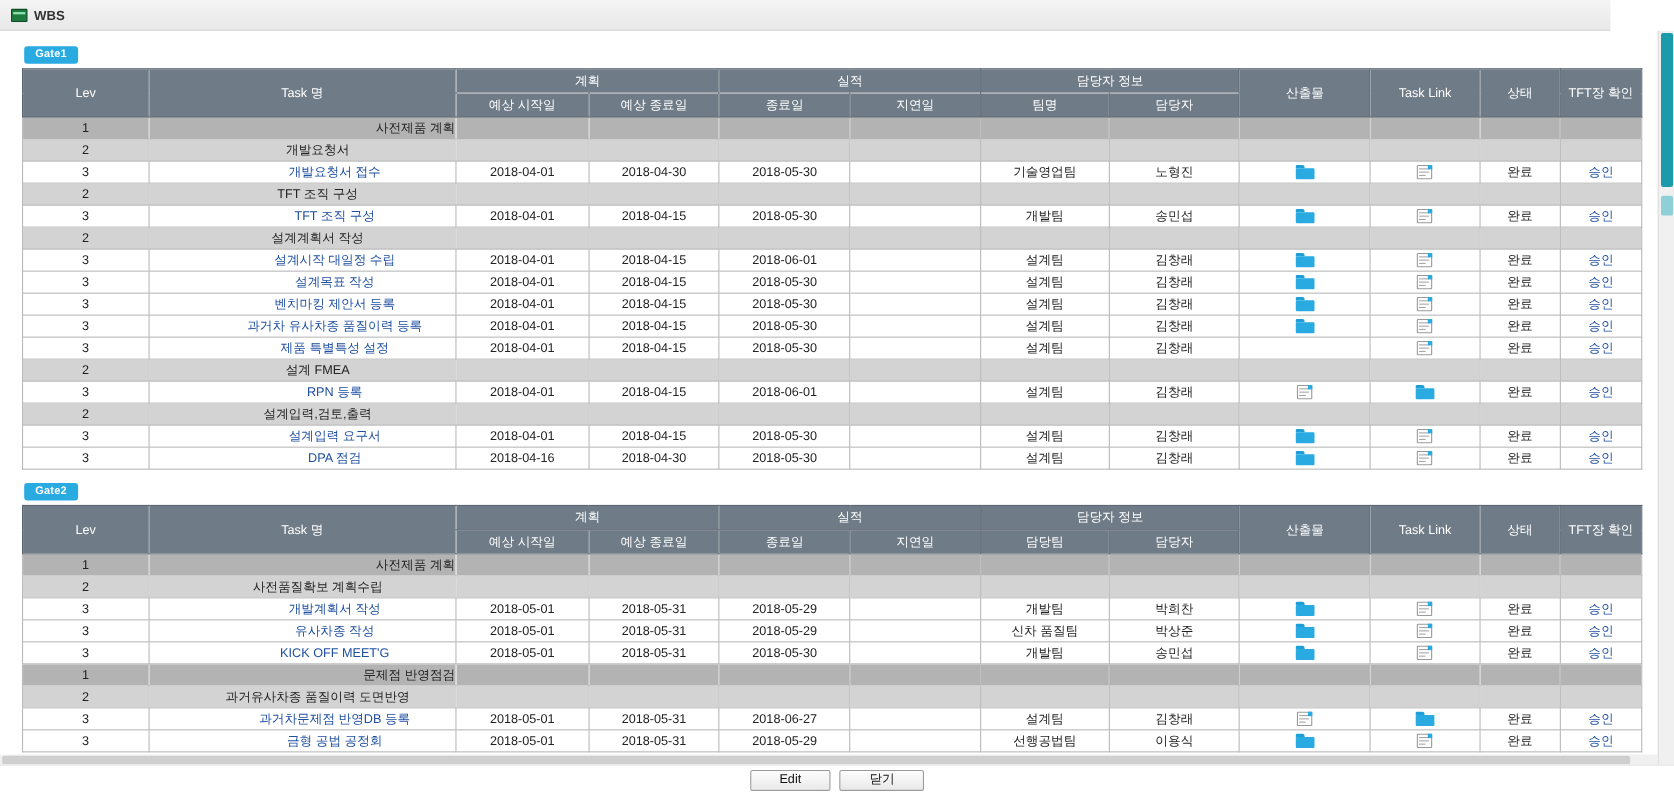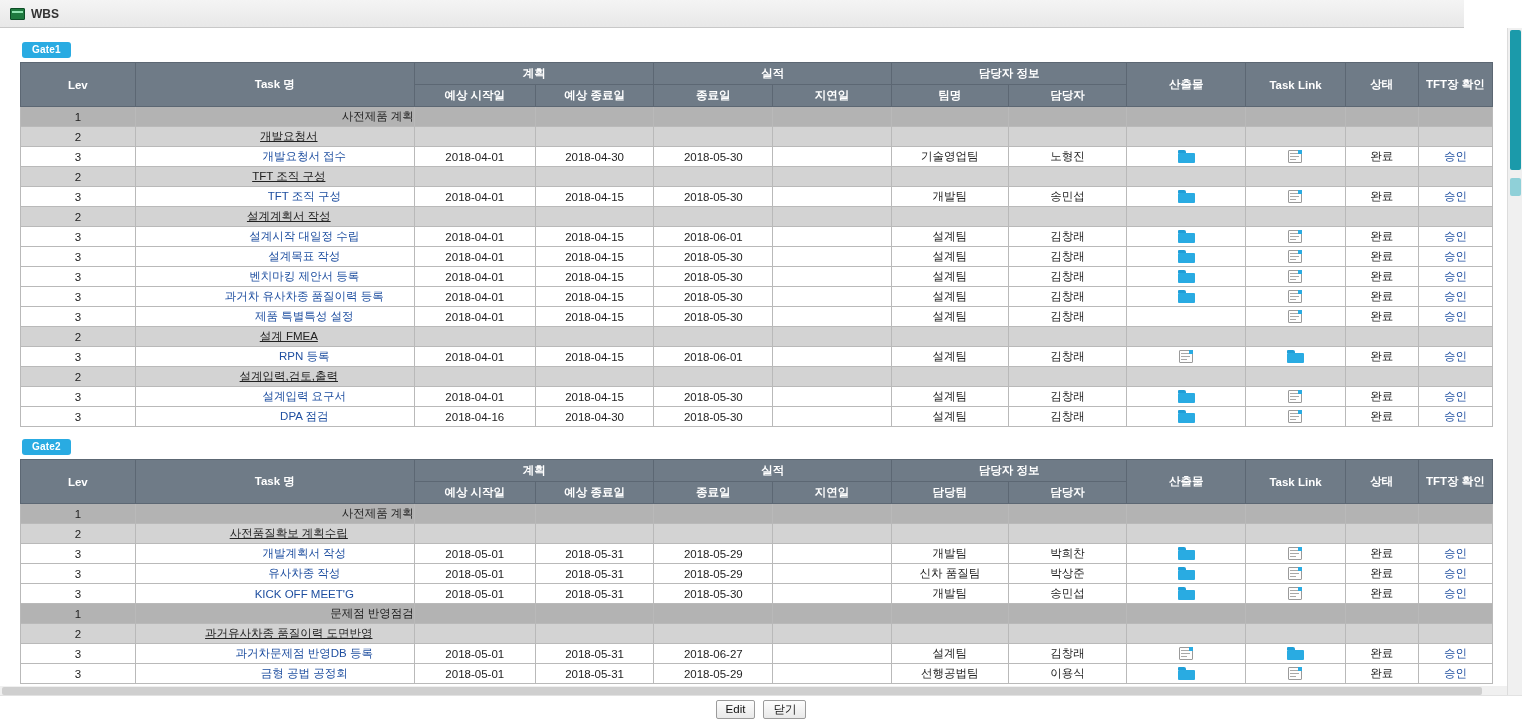--- a/index.html
+++ b/index.html
@@ -89,21 +89,21 @@
     padding: 0;
     height: 20px;
     text-align: center;
     vertical-align: middle;
     white-space: nowrap;
     overflow: hidden;
   }
   table.wbs thead th {
     background: #6f7b87;
     color: #fff;
-    font-weight: bold;
+    font-weight: normal;
     height: 22px;
     border: 1px solid #5c6773;
   }
   
   col.c-lev   { width: 113px; }
   col.c-task  { width: 275px; }
   col.c-d1    { width: 119px; }
   col.c-d2    { width: 117px; }
   col.c-d3    { width: 117px; }
   col.c-d4    { width: 117px; }
@@ -113,21 +113,21 @@
   col.c-link  { width: 98px; }
   col.c-state { width: 72px; }
   col.c-tft   { width: 73px; }
 
   tr.lev1 td { background: #b3b3b3; color: #222; font-weight: normal; }
   tr.lev2 td { background: #d3d3d3; color: #222; }
   tr.lev3 td { background: #ffffff; }
 
   td.task-cell { text-align: left; padding-left: 8px; }
   td.task-cell.l1 { padding-left: 14px; text-align: right; }
-  td.task-cell.l2 { padding-left: 28px; text-decoration: underline; }
+  td.task-cell.l2 { padding-left: 28px; }
   td.task-cell.l3 { padding-left: 59px; }
   td.task-cell a, .link {
     color: #1f4fa0;
     text-decoration: none;
     cursor: pointer;
   }
 
   
   .icon-folder {
     display: inline-block;
@@ -219,21 +219,21 @@
     background: #fff;
     border-top: 1px solid #e2e2e2;
     display: flex;
     align-items: center;
     justify-content: center;
     gap: 8px;
   }
   .btn {
     min-width: 34px;
     height: 19px;
-    padding: 0 9px;
+    padding: 0 26px;
     font-size: 11.5px;
     font-family: "Liberation Sans", sans-serif;
     background: linear-gradient(to bottom, #fdfdfd 0%, #e9e9e9 100%);
     border: 1px solid #9b9b9b;
     border-radius: 2px;
     color: #111;
     cursor: pointer;
     line-height: 17px;
   }
   .sr-pad { height: 6px; }

